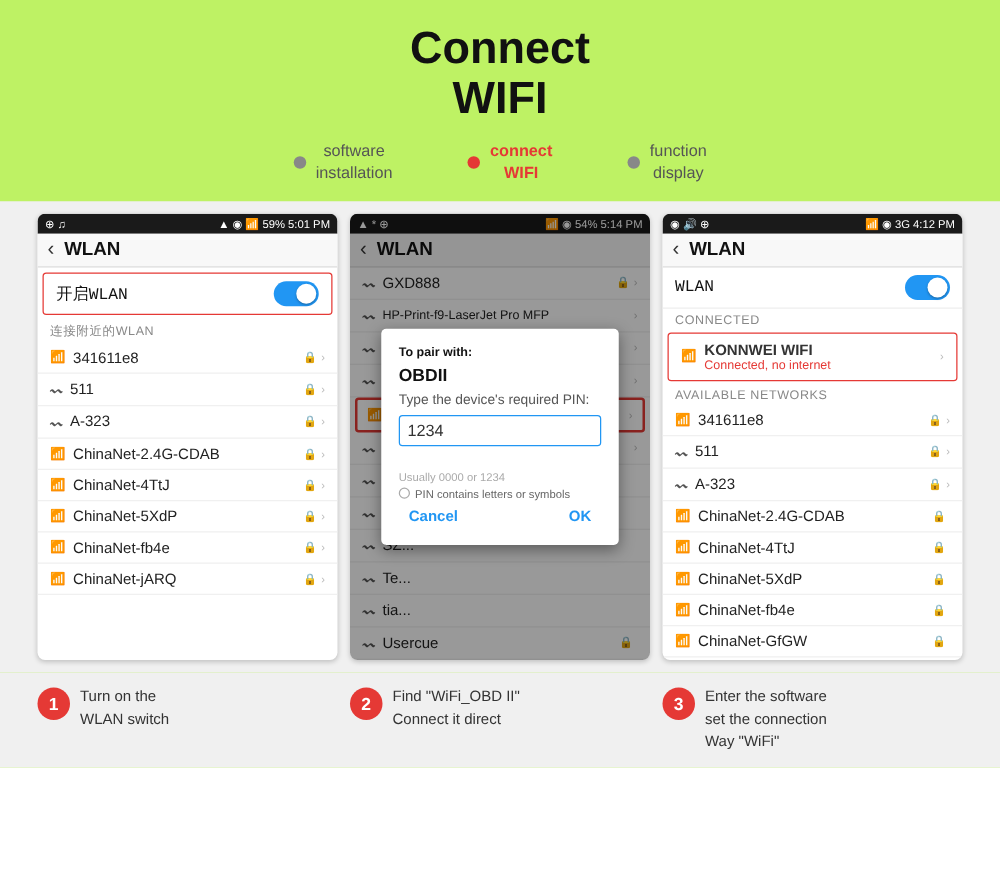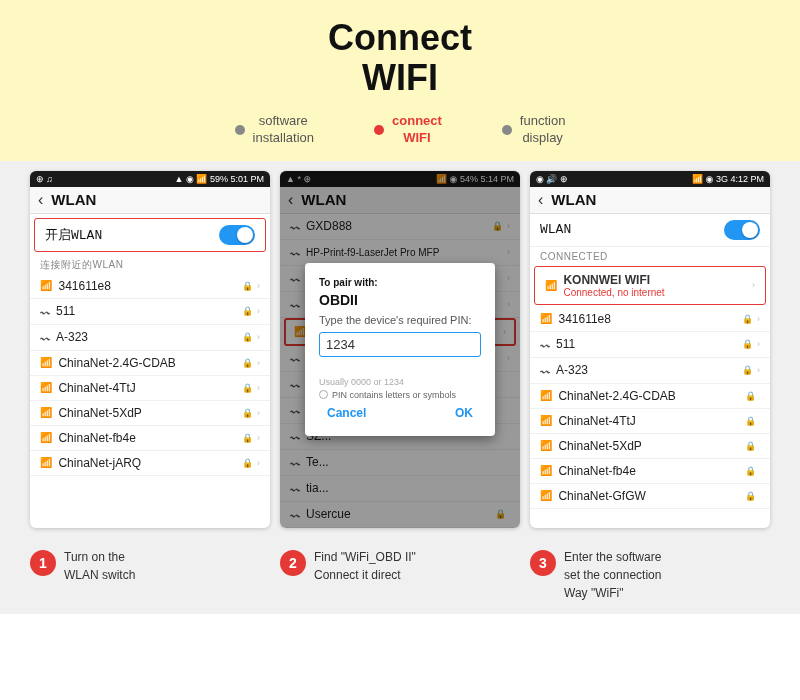--- a/index.html
+++ b/index.html
@@ -6,21 +6,21 @@
     body {
       font-family: Arial, sans-serif;
       background: #fff;
       width: 800px;
       height: 700px;
       overflow: hidden;
     }
 
     .page-wrapper {
       width: 800px;
-      background: #fef9c3;
+      background: #bef264;
     }
 
     
     .header {
       text-align: center;
       padding: 18px 0 8px;
     }
     .header-title {
       font-size: 36px;
       font-weight: bold;
@@ -513,20 +513,21 @@
         </div>
         <div class="section-title">CONNECTED</div>
         <div class="wifi-item connected-highlight" style="display:flex;align-items:center;padding:6px 10px;border:1.5px solid #e53935;margin:2px 4px;border-radius:3px;">
           <span class="wifi-icon">📶</span>
           <div style="flex:1;">
             <div class="wifi-name" style="font-weight:bold;color:#333;">KONNWEI WIFI</div>
             <div class="wifi-connected-sub">Connected, no internet</div>
           </div>
           <span class="wifi-chevron">›</span>
         </div>
+        <div class="section-title">AVAILABLE NETWORKS</div>
         <div class="wifi-item">
           <span class="wifi-icon">📶</span>
           <span class="wifi-name">341611e8</span>
           <span class="wifi-lock">🔒</span>
           <span class="wifi-chevron">›</span>
         </div>
         <div class="wifi-item">
           <span class="wifi-icon">〰</span>
           <span class="wifi-name">511</span>
           <span class="wifi-lock">🔒</span>

